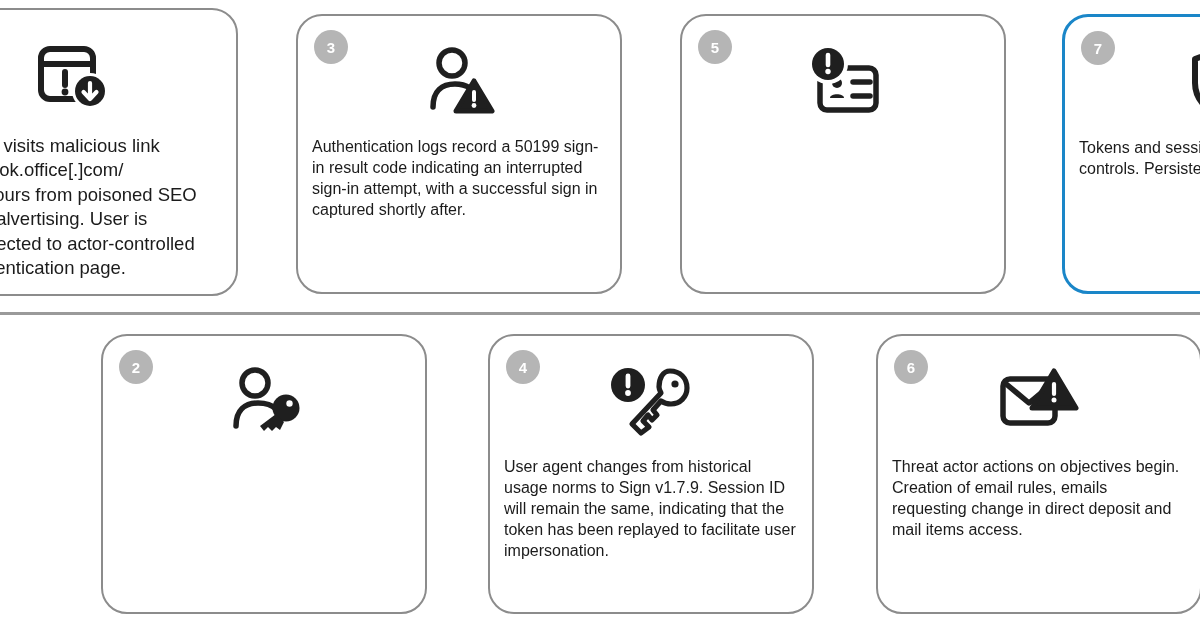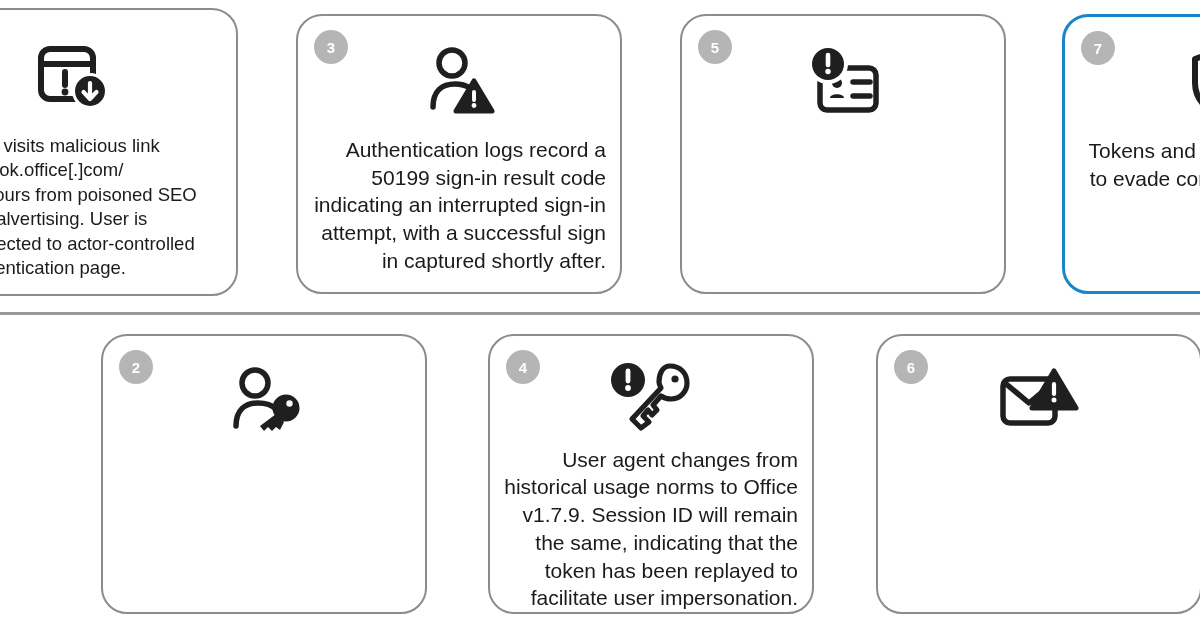--- a/index.html
+++ b/index.html
@@ -75,24 +75,24 @@
     display: flex;
     align-items: center;
     justify-content: center;
   }
   .icon-wrap svg {
     display: block;
   }
 
   
   .card-text {
-    font-size: 21px;
+    font-size: 16px;
     line-height: 1.32;
     color: #1b1b1b;
-    text-align: right;
+    text-align: left;
     padding: 0 14px;
     margin-top: 12px;
     white-space: pre-line;
   }
 
   
   #card-1 { left: -92px;  top: 8px;   width: 330px; height: 288px; }
   #card-3 { left: 296px;  top: 14px;  width: 326px; height: 280px; }
   #card-5 { left: 680px;  top: 14px;  width: 326px; height: 280px; }
   #card-7 { left: 1062px; top: 14px;  width: 326px; height: 280px; }
@@ -195,30 +195,31 @@
       <svg width="86" height="72" viewBox="0 0 86 72" fill="none">
         <circle cx="20" cy="20" r="17" fill="#1f1f1f"></circle>
         <line x1="20" y1="11" x2="20" y2="21" stroke="#ffffff" stroke-width="4.8" stroke-linecap="round"></line>
         <circle cx="20" cy="28" r="2.9" fill="#ffffff"></circle>
         <path d="M62 6 C72 6 79 13 79 23 C79 32 72 39 63 39 C59 39 56 38 53 36
                  L45 45 L49 50 L44 55 L40 50 L35 56 L41 62 L33 68 L24 59 L53 28
                  C52 26 51 24 51 22 C51 13 55 6 62 6 Z" fill="none" stroke="#1f1f1f" stroke-width="5.2" stroke-linejoin="round" stroke-linecap="round"></path>
         <circle cx="67" cy="19" r="3.6" fill="#1f1f1f"></circle>
       </svg>
     </div>
-    <div class="card-text">User agent changes from historical usage norms to Office v1.7.9. Session ID will remain the same, indicating that the token has been replayed to facilitate user impersonation.</div>
+    <div class="card-text">User agent changes from historical usage norms to Sign v1.7.9. Session ID will remain the same, indicating that the token has been replayed to facilitate user impersonation.</div>
   </div>
 
   <div class="card" id="card-6">
     <div class="badge">6</div>
     <div class="icon-wrap">
       <svg width="82" height="68" viewBox="0 0 82 68" fill="none">
         <rect x="5" y="12" width="52" height="44" rx="7" fill="#ffffff" stroke="#1f1f1f" stroke-width="5.5"></rect>
         <path d="M7 16 L31 36 L55 16" stroke="#1f1f1f" stroke-width="5.5" stroke-linecap="round" stroke-linejoin="round" fill="none"></path>
         <path d="M56 2 L80 42 L32 42 Z" fill="#ffffff"></path>
         <path d="M56 4 L78 41 L34 41 Z" fill="#1f1f1f" stroke="#1f1f1f" stroke-width="5" stroke-linejoin="round"></path>
         <line x1="56" y1="17" x2="56" y2="27" stroke="#ffffff" stroke-width="4.2" stroke-linecap="round"></line>
         <circle cx="56" cy="33" r="2.5" fill="#ffffff"></circle>
       </svg>
     </div>
+    <div class="card-text">Threat actor actions on objectives begin. Creation of email rules, emails requesting change in direct deposit and mail items access.</div>
   </div>
 
 </div>
 
 </body></html>

